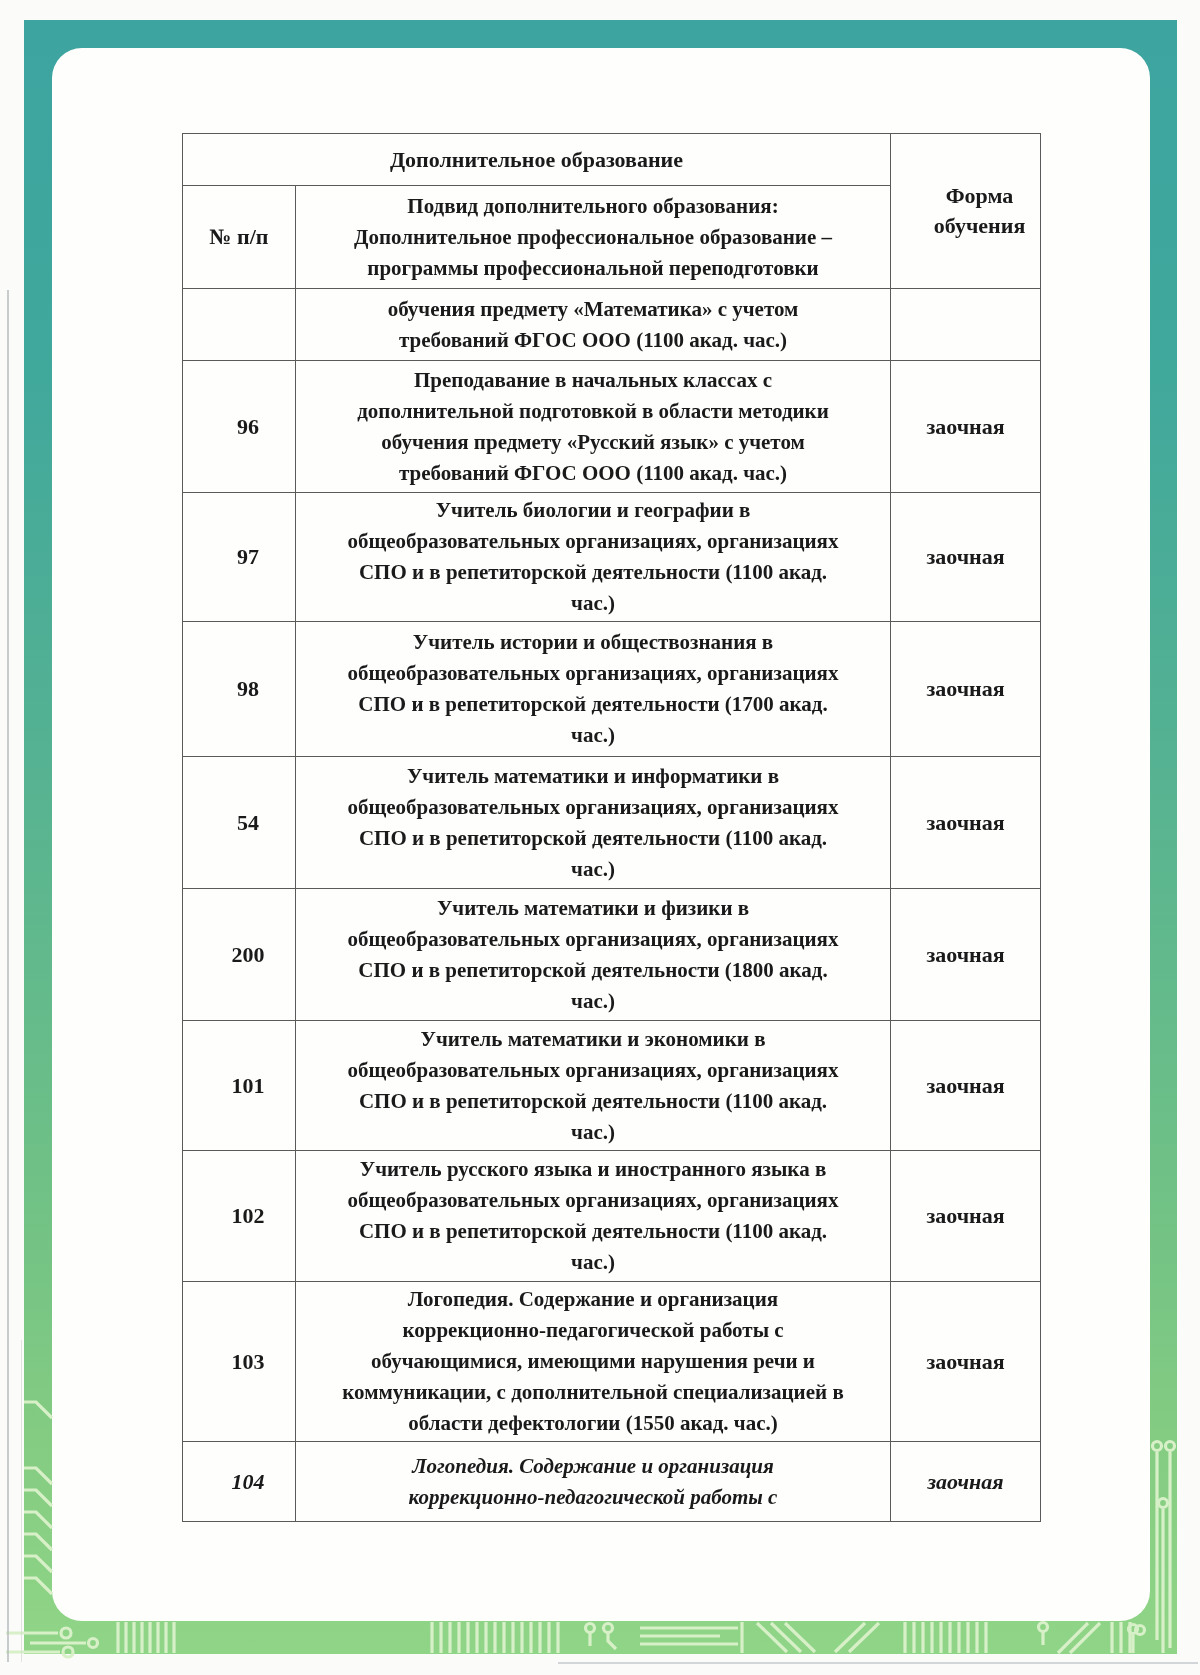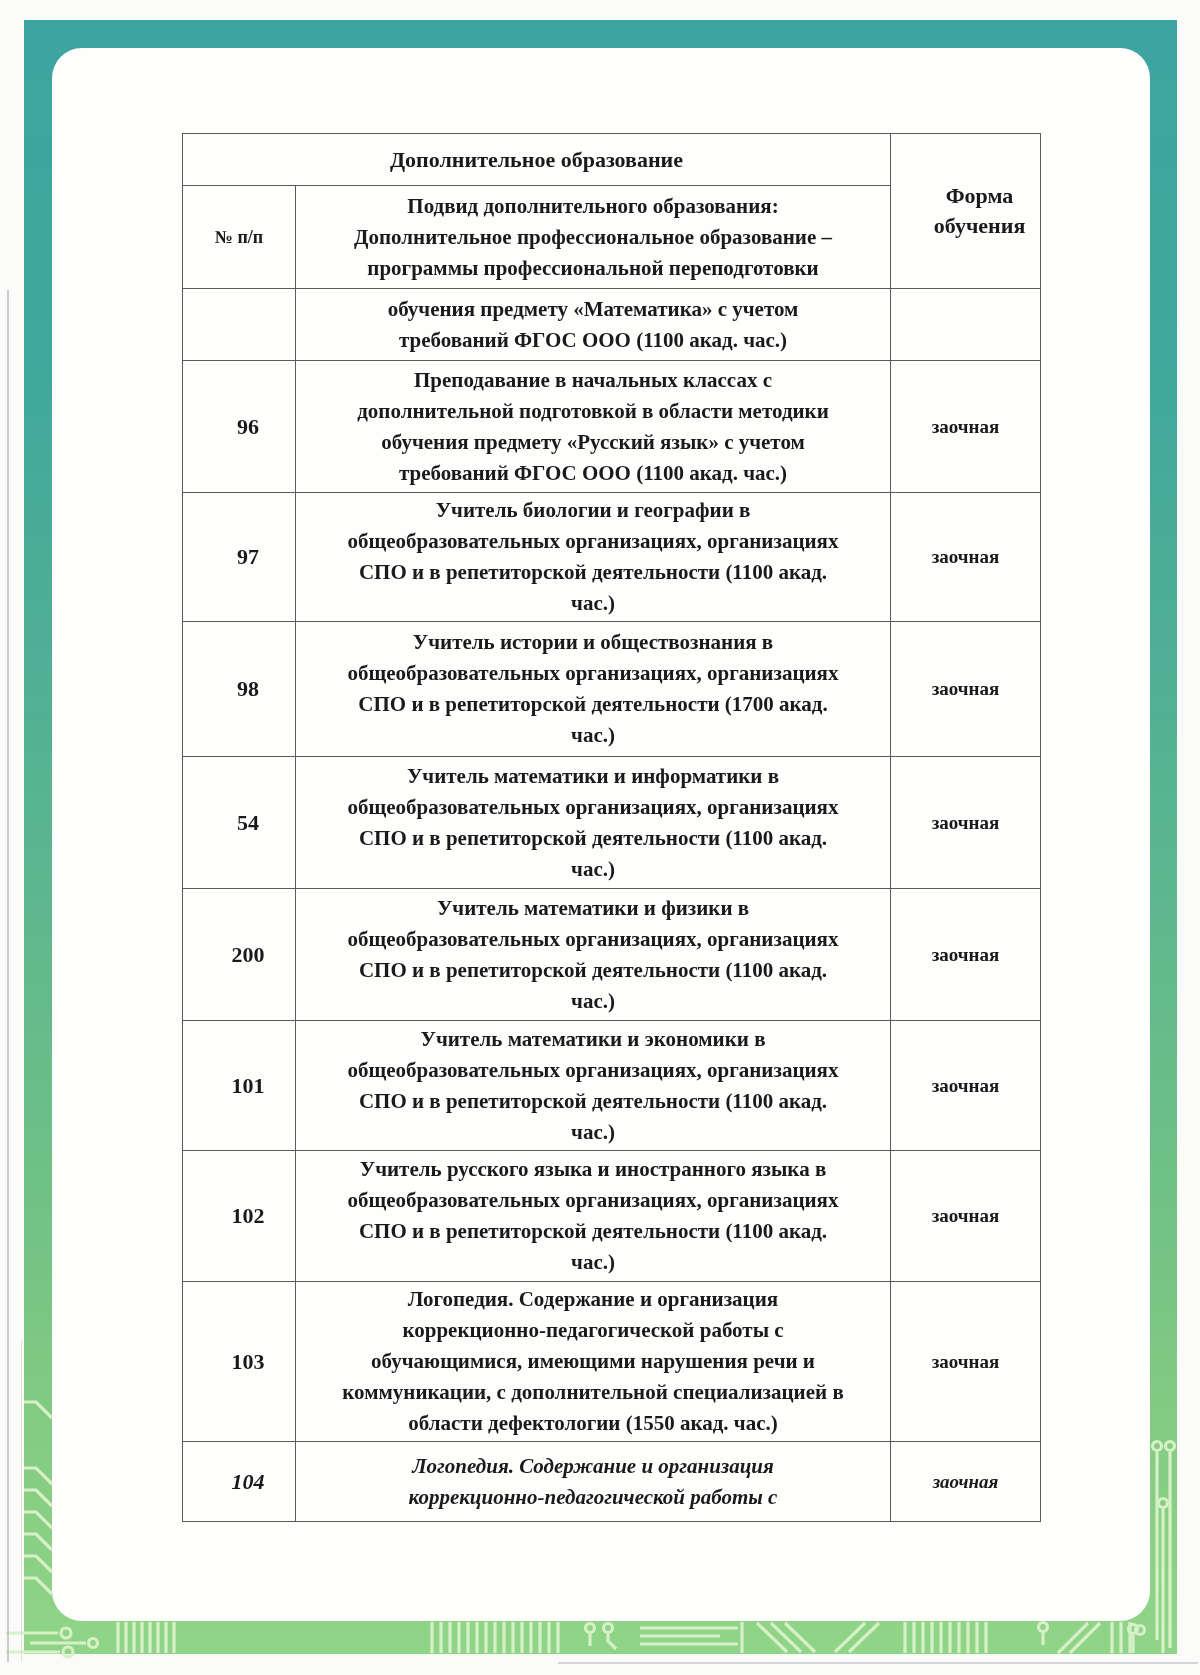--- a/index.html
+++ b/index.html
@@ -52,25 +52,25 @@
   .doc-table col.c3{width:150px;}
   .doc-table td{
     border:1px solid #5a5a5a;
     text-align:center;vertical-align:middle;
     padding:2px 10px;
   }
   tr.r-h1{height:52px;}
   tr.r-h2{height:103px;}
   td.group-head{font-size:22px;line-height:28px;}
   td.sub-head{font-size:21px;line-height:31px;white-space:pre-line;}
-  td.num-head{font-size:18px;}
+  td.num-head{font-size:22px;}
   td.form-head{font-size:22px;line-height:30px;padding-left:38px;}
   td.num{font-size:22px;padding-left:28px;}
   td.desc{font-size:21px;line-height:31px;white-space:pre-line;}
-  td.form{font-size:19px;}
+  td.form{font-size:22px;}
 </style>
 </head>
 <body>
 
 <div class="frame">
   <div class="frame-inner"></div>
 </div>
 
 <svg class="circuit" viewBox="0 0 1200 1675" fill="none" stroke="currentColor" stroke-width="3.2">
 
@@ -195,21 +195,21 @@
         <td class="desc">Учитель математики и информатики в
 общеобразовательных организациях, организациях
 СПО и в репетиторской деятельности (1100 акад.
 час.)</td>
         <td class="form">заочная</td>
       </tr>
       <tr style="height: 132px;">
         <td class="num">200</td>
         <td class="desc">Учитель математики и физики в
 общеобразовательных организациях, организациях
-СПО и в репетиторской деятельности (1100 акад.
+СПО и в репетиторской деятельности (1800 акад.
 час.)</td>
         <td class="form">заочная</td>
       </tr>
       <tr style="height: 130px;">
         <td class="num">101</td>
         <td class="desc">Учитель математики и экономики в
 общеобразовательных организациях, организациях
 СПО и в репетиторской деятельности (1100 акад.
 час.)</td>
         <td class="form">заочная</td>

